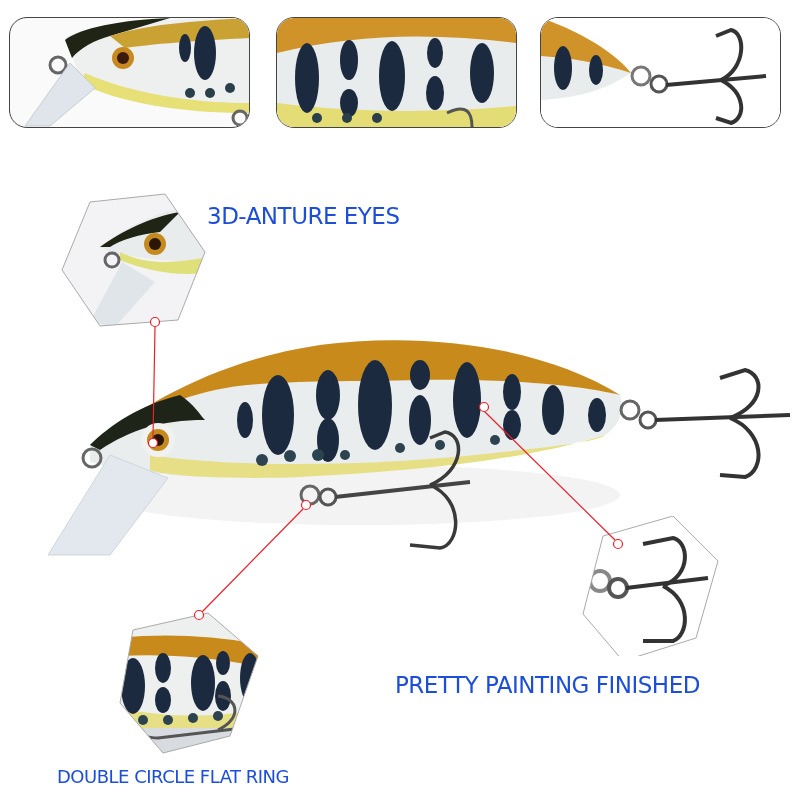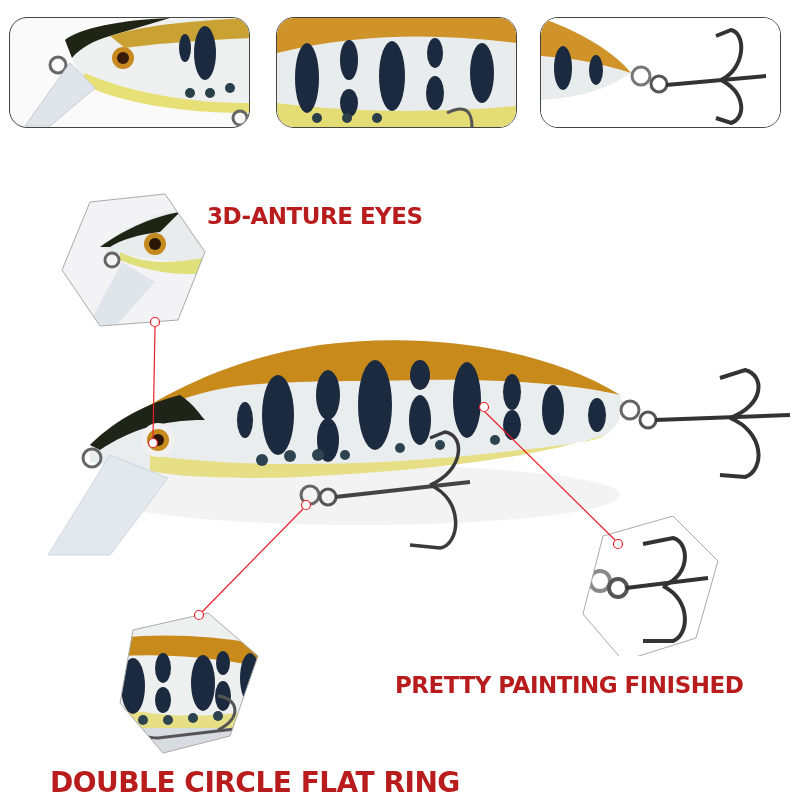--- a/index.html
+++ b/index.html
@@ -1,18 +1,18 @@
 <!DOCTYPE html>
 <html><head>
 <meta charset="utf-8">
 <style>
   html,body{margin:0;padding:0;background:#fff;}
   body{width:800px;height:800px;position:relative;overflow:hidden;font-family:"DejaVu Sans","Liberation Sans",sans-serif;}
   .thumb{position:absolute;top:17px;width:239px;height:109px;border:1.5px solid #444;border-radius:18px;overflow:hidden;background:#fafafa;}
-  .label{position:absolute;color:#b91c1c;font-weight:700;letter-spacing:-0.5px;white-space:nowrap;}
+  .label{position:absolute;color:#1d4ed8;font-weight:400;letter-spacing:-0.5px;white-space:nowrap;}
   svg{display:block;}
   .callout-svg{position:absolute;left:0;top:0;pointer-events:none;}
   .hex{position:absolute;}
 </style>
 </head>
 <body>
 
 <div class="thumb" style="left:9px;">
   <svg width="239" height="109" viewBox="0 0 239 109">
     <path d="M55,20 C80,5 150,0 239,0 L239,90 C170,85 110,80 70,60 Z" fill="#eef0f0"></path>
@@ -187,21 +187,21 @@
           <circle cx="50" cy="112" r="5"></circle>
           <circle cx="75" cy="110" r="5"></circle>
           <circle cx="100" cy="108" r="5"></circle>
         </g>
       <path d="M10,132 C20,125 30,130 40,130 L125,120" fill="none" stroke="#555" stroke-width="3"></path>
       <path d="M100,122 C125,110 120,90 100,88" fill="none" stroke="#555" stroke-width="3"></path>
     </g>
     <polygon points="15,22 90,5 140,48 112,128 45,145 2,95" fill="none" stroke="#aaa" stroke-width="1"></polygon>
   </svg>
 </div>
-<div class="label" style="left:50px;top:766px;font-size:28px;">DOUBLE CIRCLE FLAT RING</div>
+<div class="label" style="left:57px;top:766px;font-size:18px;">DOUBLE CIRCLE FLAT RING</div>
 
 <svg class="callout-svg" width="800" height="800" viewBox="0 0 800 800">
   <g stroke="#e8202a" stroke-width="1.2" fill="none">
     <line x1="155" y1="327" x2="153" y2="438"></line>
     <circle cx="155" cy="322" r="4.5" fill="#fff"></circle>
     <circle cx="153" cy="443" r="4.5" fill="#fff"></circle>
     <line x1="484" y1="411" x2="615" y2="540"></line>
     <circle cx="484" cy="407" r="4.5" fill="#fff"></circle>
     <circle cx="618" cy="544" r="4.5" fill="#fff"></circle>
     <line x1="303" y1="509" x2="202" y2="612"></line>

